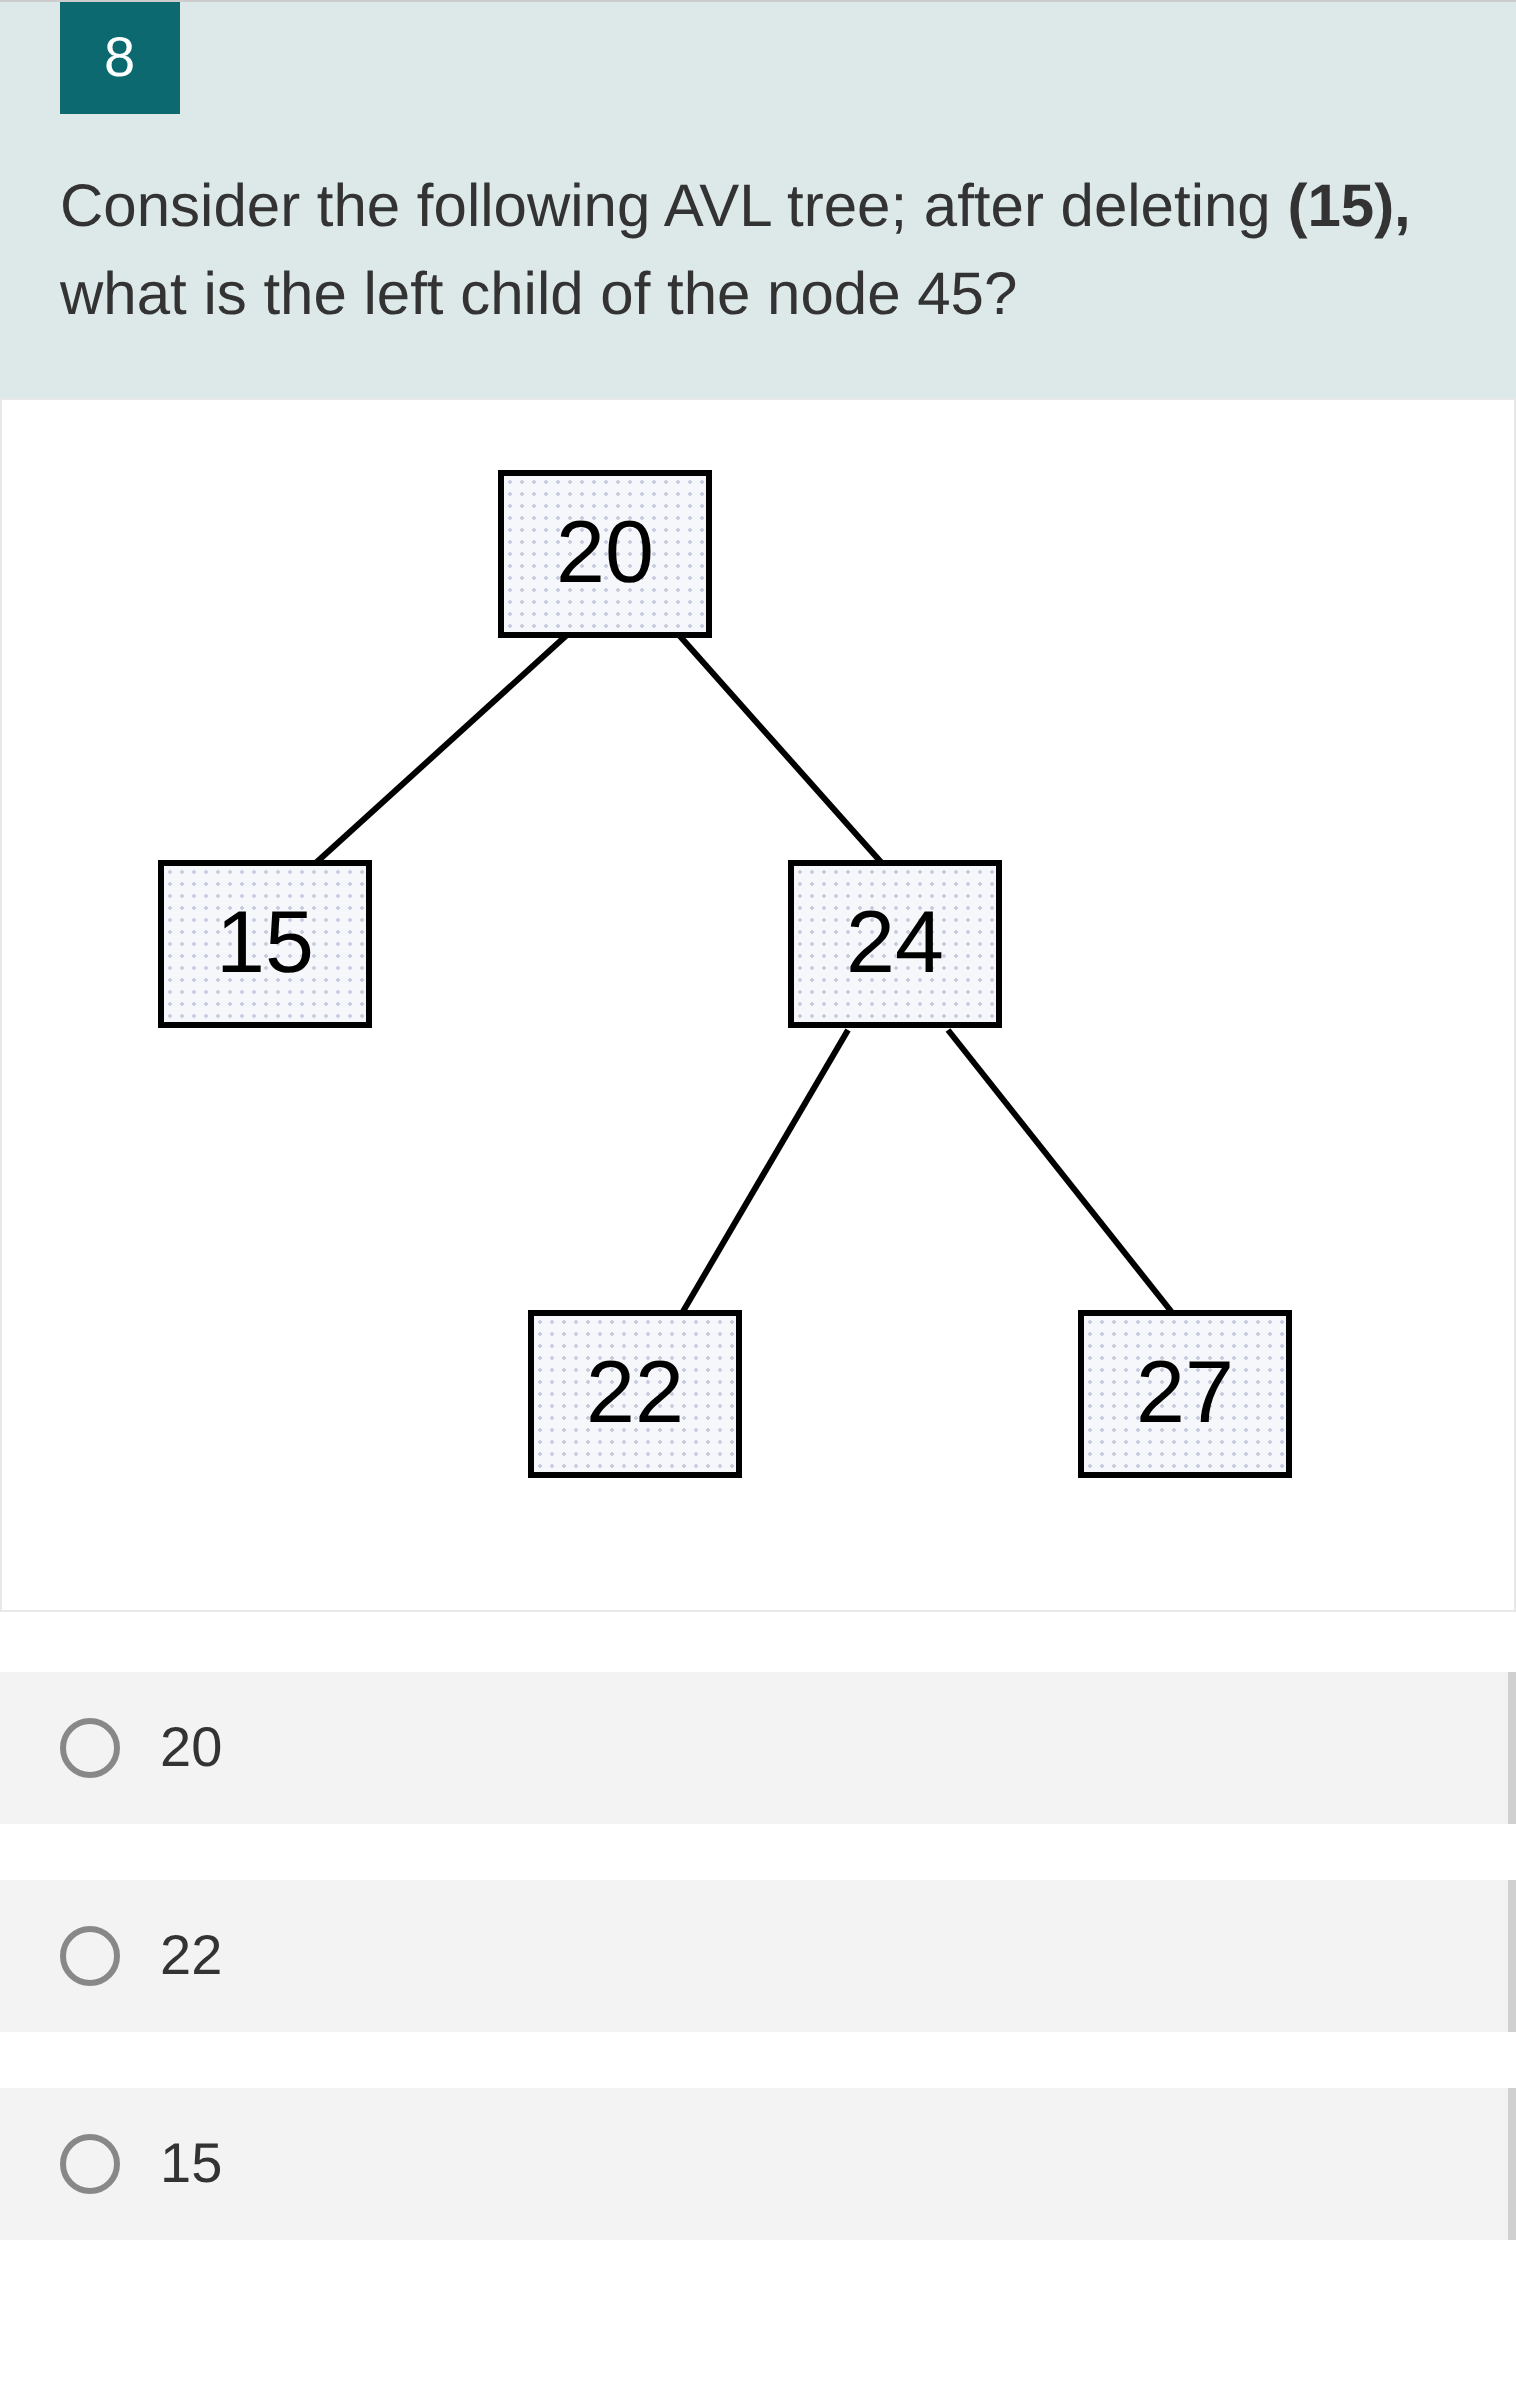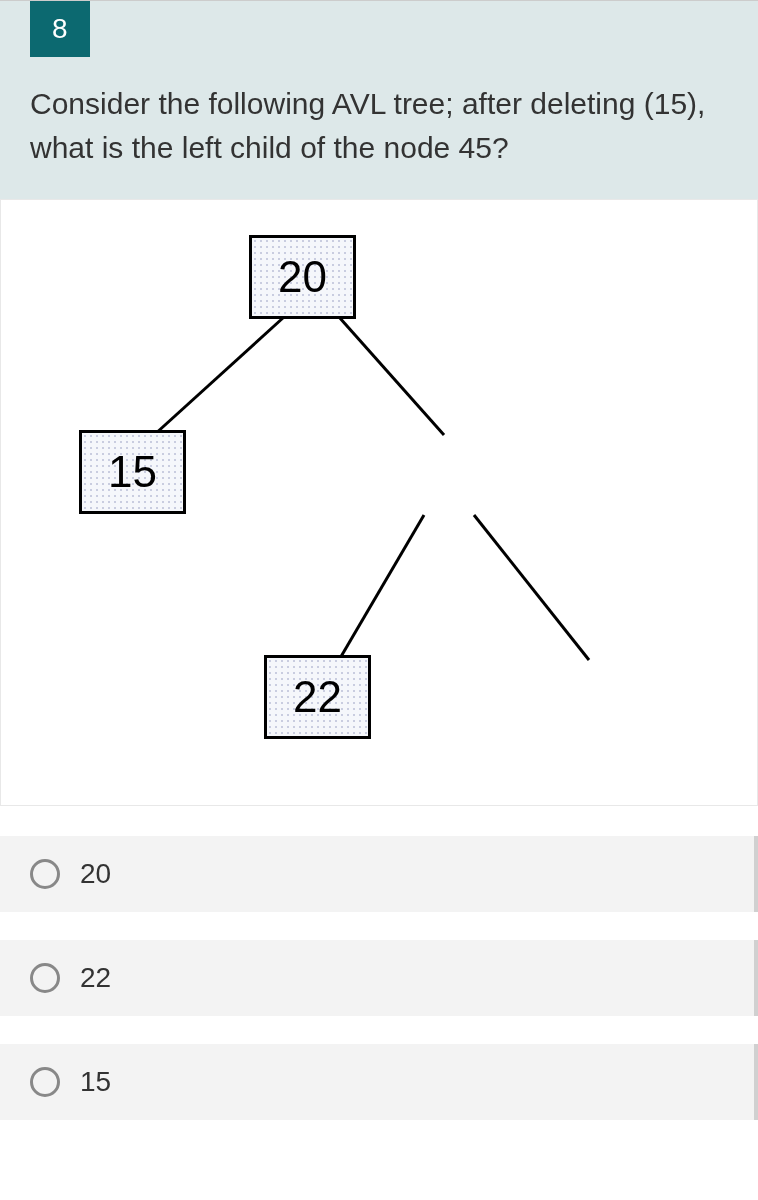--- a/index.html
+++ b/index.html
@@ -21,21 +21,21 @@
     color: #fff;
     font-size: 28px;
     padding: 12px 22px;
     margin-bottom: 25px;
   }
   .question-text {
     font-size: 30px;
     line-height: 1.45;
     color: #333;
   }
-  .question-text .bold { font-weight: normal; }
+  .question-text .bold { font-weight: bold; }
   .diagram-wrap {
     background: #fff;
     padding: 35px 20px 30px 20px;
     border: 1px solid #e8e8e8;
     margin: 0;
   }
   .diagram {
     position: relative;
     width: 660px;
     height: 540px;
@@ -97,21 +97,23 @@
 <div class="diagram-wrap">
   <div class="diagram">
     <svg class="edges">
       <line x1="235" y1="82" x2="105" y2="200"></line>
       <line x1="290" y1="82" x2="395" y2="200"></line>
       <line x1="375" y1="280" x2="290" y2="425"></line>
       <line x1="425" y1="280" x2="540" y2="425"></line>
     </svg>
     <div class="node root">20</div>
     <div class="node n15">15</div>
+    <div class="node n24">24</div>
     <div class="node n22">22</div>
+    <div class="node n27">27</div>
   </div>
 </div>
 
 <div class="options">
   <div class="option">
     <span class="radio"></span>
     <span class="option-label">20</span>
   </div>
   <div class="option">
     <span class="radio"></span>

